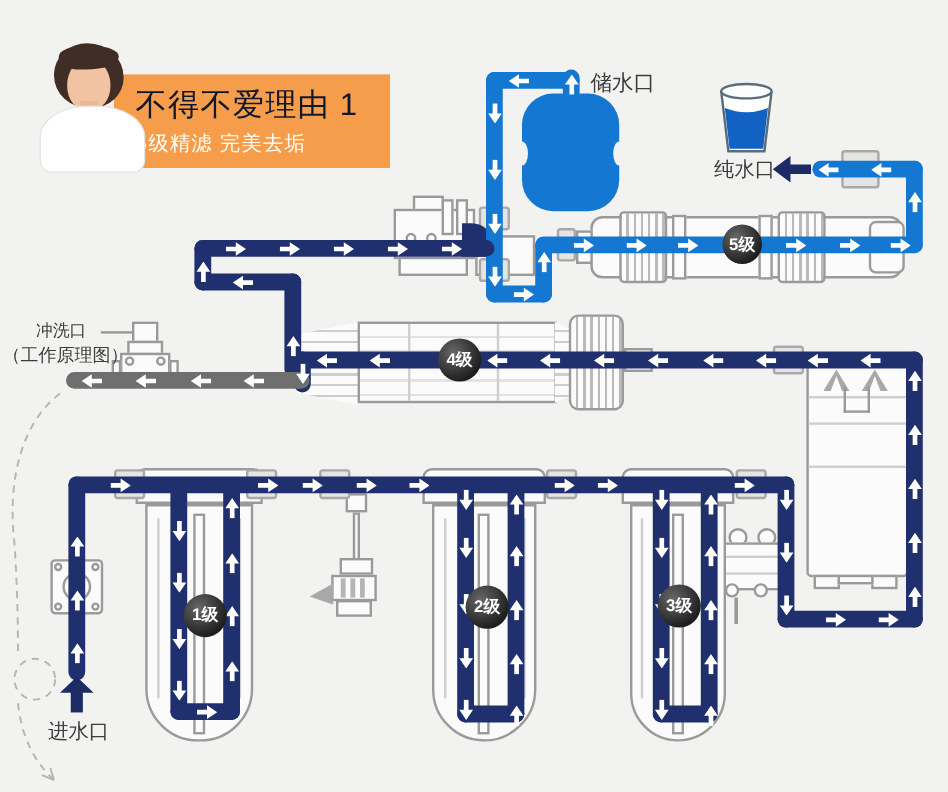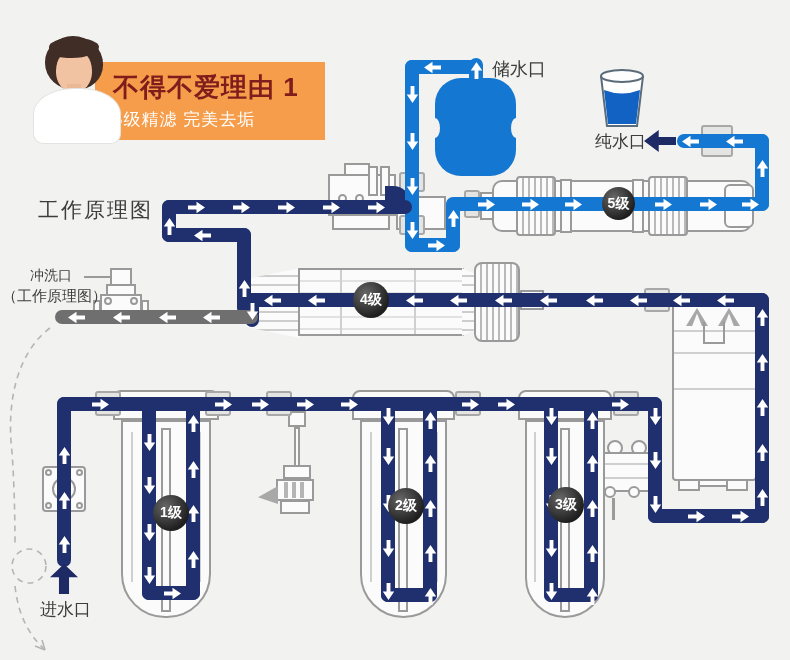--- a/index.html
+++ b/index.html
@@ -36,21 +36,21 @@
   
   .badge{position:absolute;width:36px;height:36px;border-radius:50%;
     background:radial-gradient(circle at 35% 32%,#676767,#1e1e1e 72%);
     color:#fff;font-size:14px;font-weight:bold;display:flex;align-items:center;justify-content:center;z-index:7}
 
   
   .lbl{position:absolute;color:#3c3c3c;z-index:7;white-space:nowrap}
 
   
   #banner{position:absolute;left:95px;top:62px;width:230px;height:78px;background:#f59d4a;z-index:5}
-  #banner .t{position:absolute;left:18px;top:8px;color:#7f1d1d;font-size:26px;font-weight:bold;letter-spacing:1px;white-space:nowrap}
+  #banner .t{position:absolute;left:18px;top:8px;color:#0f172a;font-size:26px;font-weight:normal;letter-spacing:1px;white-space:nowrap}
   #banner .s{position:absolute;left:18px;top:46px;color:#fff;font-size:17px;letter-spacing:1px;white-space:nowrap}
 
   
   #woman{position:absolute;left:25px;top:36px;width:100px;height:106px;z-index:6}
   #woman .hair{position:absolute;left:20px;top:0;width:58px;height:54px;background:#402d26;border-radius:48% 52% 46% 50%}
   #woman .face{position:absolute;left:31px;top:13px;width:36px;height:43px;background:#f1c3a3;border-radius:50% 50% 46% 46%}
   #woman .fringe{position:absolute;left:24px;top:2px;width:50px;height:20px;background:#402d26;border-radius:50% 50% 60% 40%}
   #woman .dress{position:absolute;left:8px;top:52px;width:86px;height:54px;background:#fff;border:1px solid #e3e3e0;border-radius:46% 46% 10px 10px}
   #woman .neck{position:absolute;left:42px;top:48px;width:14px;height:10px;background:#eab894}
 
@@ -188,28 +188,27 @@
 
   <div class="badge" style="left:153px;top:495px">
       <span>1级</span>
     </div>
   <div class="badge" style="left:388px;top:488px">
       <span>2级</span>
     </div>
   <div class="badge" style="left:548px;top:487px">
       <span>3级</span>
     </div>
-  <div class="badge" style="left:353px;top:282px">
+  <div class="badge" style="left:365px;top:282px">
       <span>4级</span>
     </div>
   <div class="badge" style="left:602px;top:187px;width:33px;height:33px">
       <span>5级</span>
     </div>
 
-  <div class="lbl" style="left:38px;top:196px;font-size:21px;letter-spacing:2px">工作原理图</div>
   <div class="lbl" style="left:492px;top:57px;font-size:18px">储水口</div>
   <div class="lbl" style="left:595px;top:130px;font-size:17px">纯水口</div>
   <div class="lbl" style="left:30px;top:267px;font-size:14px">冲洗口</div>
   <div class="lbl" style="left:2px;top:287px;font-size:15px">（工作原理图）</div>
   <div class="lbl" style="left:40px;top:598px;font-size:17px">进水口</div>
 
   <div id="banner">
     <div class="t">不得不爱理由 1</div>
     <div class="s">5级精滤 完美去垢</div>
   </div>

